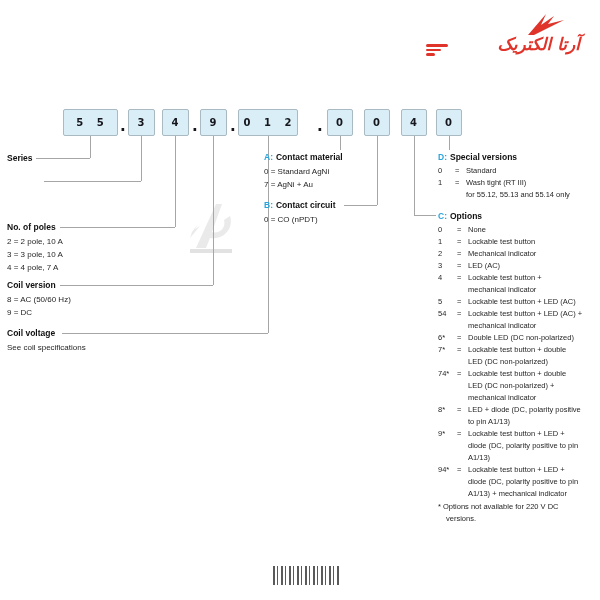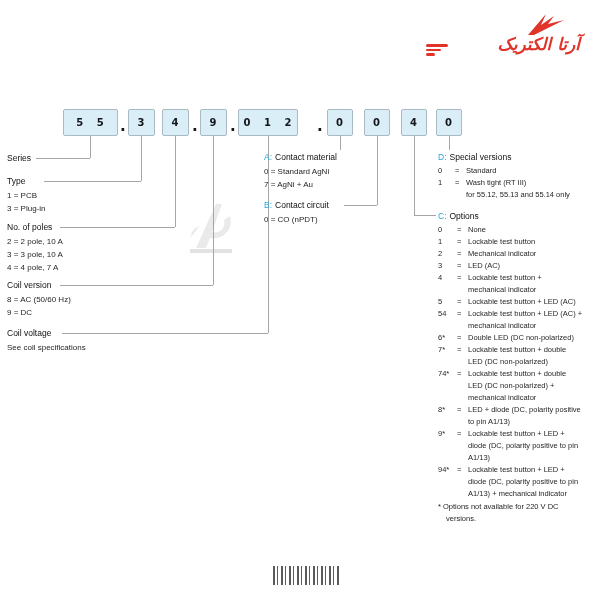--- a/index.html
+++ b/index.html
@@ -21,21 +21,21 @@
            letter-spacing:1px;word-spacing:8px;box-sizing:border-box}
   .codedot{position:absolute;top:117px;font-family:"DejaVu Sans",sans-serif;
            font-weight:bold;font-size:15px;color:#16161d}
 
   
   .vl{position:absolute;width:1px;background:#a6a6a6}
   .hl{position:absolute;height:1px;background:#a6a6a6}
 
   
   .sec{position:absolute}
-  .h{font-size:8.5px;font-weight:normal;color:#101010;line-height:12px;margin-bottom:2px;white-space:pre}
+  .h{font-size:8.5px;font-weight:bold;color:#101010;line-height:12px;margin-bottom:2px;white-space:pre}
   .px{color:#2aa5dc;margin-right:3px}
   .item{font-size:8px;color:#262626;line-height:13px;white-space:pre}
 
   .tbl .row{display:grid;grid-template-columns:19px 11px 134px;font-size:7.5px;line-height:12px;color:#262626}
   .tblD .row{grid-template-columns:17px 11px 137px}
   .rc{white-space:pre}
   .re{}
   .rt{white-space:pre}
   .fn{font-size:7.5px;line-height:12px;color:#262626;white-space:pre;padding-left:8px;text-indent:-8px;margin-top:1px}
 
@@ -99,25 +99,20 @@
   <div class="hl" style="left:60px;top:227px;width:115px"></div>
   <div class="hl" style="left:60px;top:285px;width:153px"></div>
   <div class="hl" style="left:62px;top:333px;width:206px"></div>
   <div class="hl" style="left:344px;top:205px;width:33px"></div>
   <div class="hl" style="left:414px;top:215px;width:22px"></div>
 
   <div class="sec" style="left:7px;top:152px">
     <div class="h">Series</div>
   </div>
 
-  <div class="sec" style="left:7px;top:175px">
-    <div class="h">Type</div>
-    <div class="item">1 = PCB</div>
-    <div class="item">3 = Plug-in</div>
-  </div>
 
   <div class="sec" style="left:7px;top:221px">
     <div class="h">No. of poles</div>
     <div class="item">2 = 2 pole, 10 A</div>
     <div class="item">3 = 3 pole, 10 A</div>
     <div class="item">4 = 4 pole, 7 A</div>
   </div>
 
   <div class="sec" style="left:7px;top:279px">
     <div class="h">Coil version</div>

